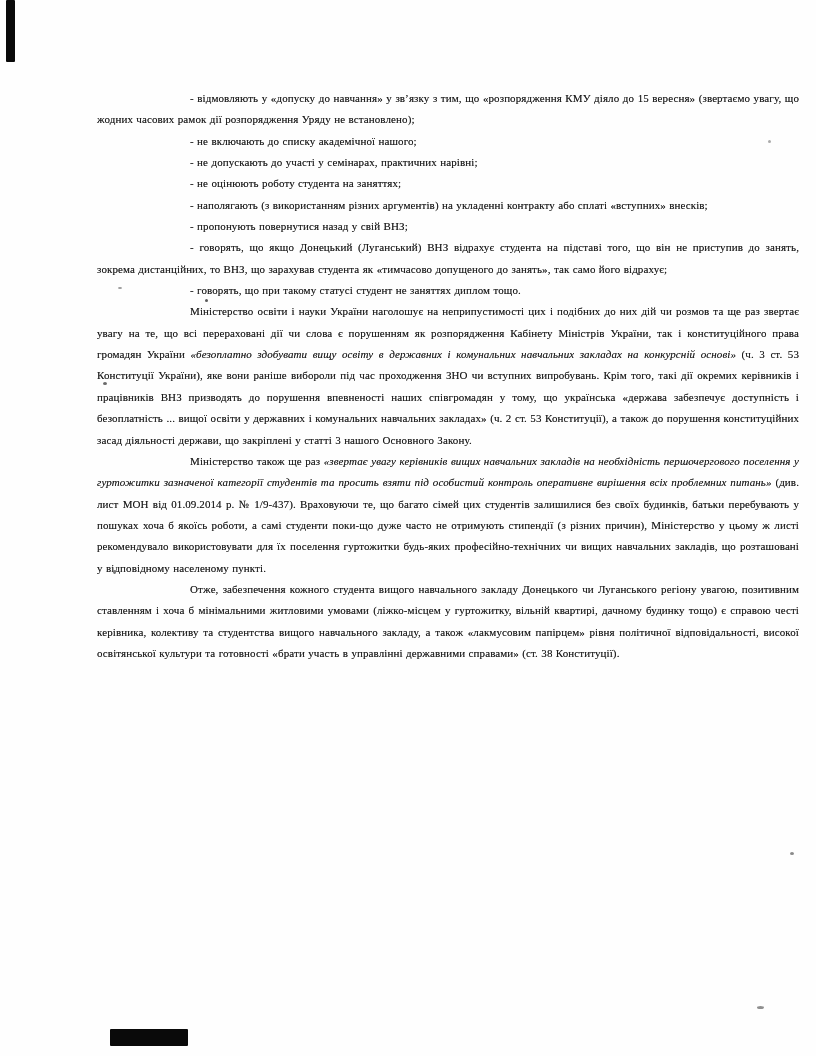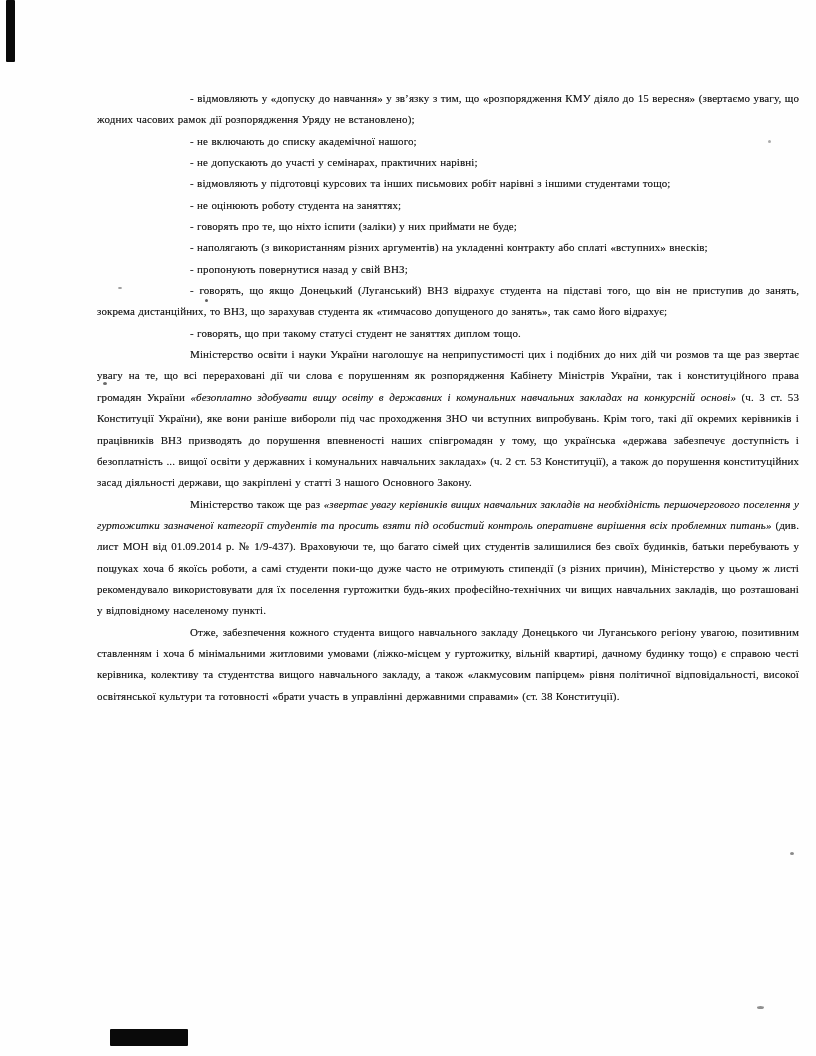--- a/index.html
+++ b/index.html
@@ -37,23 +37,21 @@
   .doc{ text-shadow:0 0 0.4px rgba(20,20,20,0.55); }
 </style>
 </head>
 <body>
 
 <div class="page">
   <div class="doc" id="doc" style="color: rgb(27, 27, 27);">
       <p><span>- відмовляють у «допуску до навчання» у зв’язку з тим, що «розпорядження КМУ діяло до 15 вересня» (звертаємо увагу, що жодних часових рамок дії розпорядження Уряду не встановлено);</span></p>
       <p><span>- не включають до списку академічної нашого;</span></p>
       <p><span>- не допускають до участі у семінарах, практичних нарівні;</span></p>
-      <p><span>- відмовляють у підготовці курсових та інших письмових робіт нарівні з іншими студентами тощо;</span></p>
       <p><span>- не оцінюють роботу студента на заняттях;</span></p>
-      <p><span>- говорять про те, що ніхто іспити (заліки) у них приймати не буде;</span></p>
       <p><span>- наполягають (з використанням різних аргументів) на укладенні контракту або сплаті «вступних» внесків;</span></p>
       <p><span>- пропонують повернутися назад у свій ВНЗ;</span></p>
       <p><span>- говорять, що якщо Донецький (Луганський) ВНЗ відрахує студента на підставі того, що він не приступив до занять, зокрема дистанційних, то ВНЗ, що зарахував студента як «тимчасово допущеного до занять», так само його відрахує;</span></p>
       <p><span>- говорять, що при такому статусі студент не заняттях диплом тощо.</span></p>
       <p><span>Міністерство освіти і науки України наголошує на неприпустимості цих і подібних до них дій чи розмов та ще раз звертає увагу на те, що всі перераховані дії чи слова є порушенням як розпорядження Кабінету Міністрів України, так і конституційного права громадян України </span><span class="run-i">«безоплатно здобувати вищу освіту в державних і комунальних навчальних закладах на конкурсній основі»</span><span> (ч. 3 ст. 53 Конституції України), яке вони раніше вибороли під час проходження ЗНО чи вступних </span><span class="run-b">випробувань.</span><span> Крім того, такі дії окремих керівників і працівників ВНЗ призводять до порушення впевненості наших співгромадян у тому, що українська </span><span class="run-b">«держава забезпечує</span><span> доступність і безоплатність ... вищої освіти у державних і комунальних навчальних закладах» (ч. 2 ст. 53 Конституції), а також до порушення конституційних засад діяльності держави, що закріплені у статті 3 нашого Основного Закону.</span></p>
       <p><span>Міністерство також ще раз </span><span class="run-i">«звертає увагу </span><span class="run-b run-i">керівників</span><span class="run-i"> вищих навчальних закладів на необхідність першочергового поселення у гуртожитки зазначеної категорії студентів та просить взяти під </span><span class="run-b run-i">особистий</span><span class="run-i"> контроль оперативне вирішення всіх проблемних питань»</span><span> (див. лист МОН від 01.09.2014 р. № 1/9-437). Враховуючи те, що багато сімей цих студентів залишилися без своїх будинків, батьки перебувають у пошуках хоча б якоїсь роботи, а самі студенти поки-що дуже часто не отримують стипендії (з різних причин), Міністерство у цьому ж листі рекомендувало </span><span class="run-b">використовувати</span><span> для їх поселення гуртожитки будь-яких професійно-технічних чи вищих навчальних закладів, що розташовані у відповідному населеному пункті.</span></p>
       <p><span>Отже, забезпечення кожного студента вищого навчального закладу Донецького чи Луганського регіону увагою, позитивним ставленням і хоча б мінімальними житловими умовами (ліжко-місцем у гуртожитку, вільній квартирі, дачному будинку тощо) є справою честі керівника, колективу та студентства вищого навчального закладу, а також «лакмусовим папірцем» рівня політичної відповідальності, високої освітянської культури та готовності «брати участь в управлінні державними справами» (ст. 38 Конституції).</span></p>
     </div>
   <div id="artifacts">
       <div class="artifact" style="left: 6px; top: 0px; width: 9px; height: 62px; background: rgb(10, 10, 10); border-radius: 1px;"></div>

